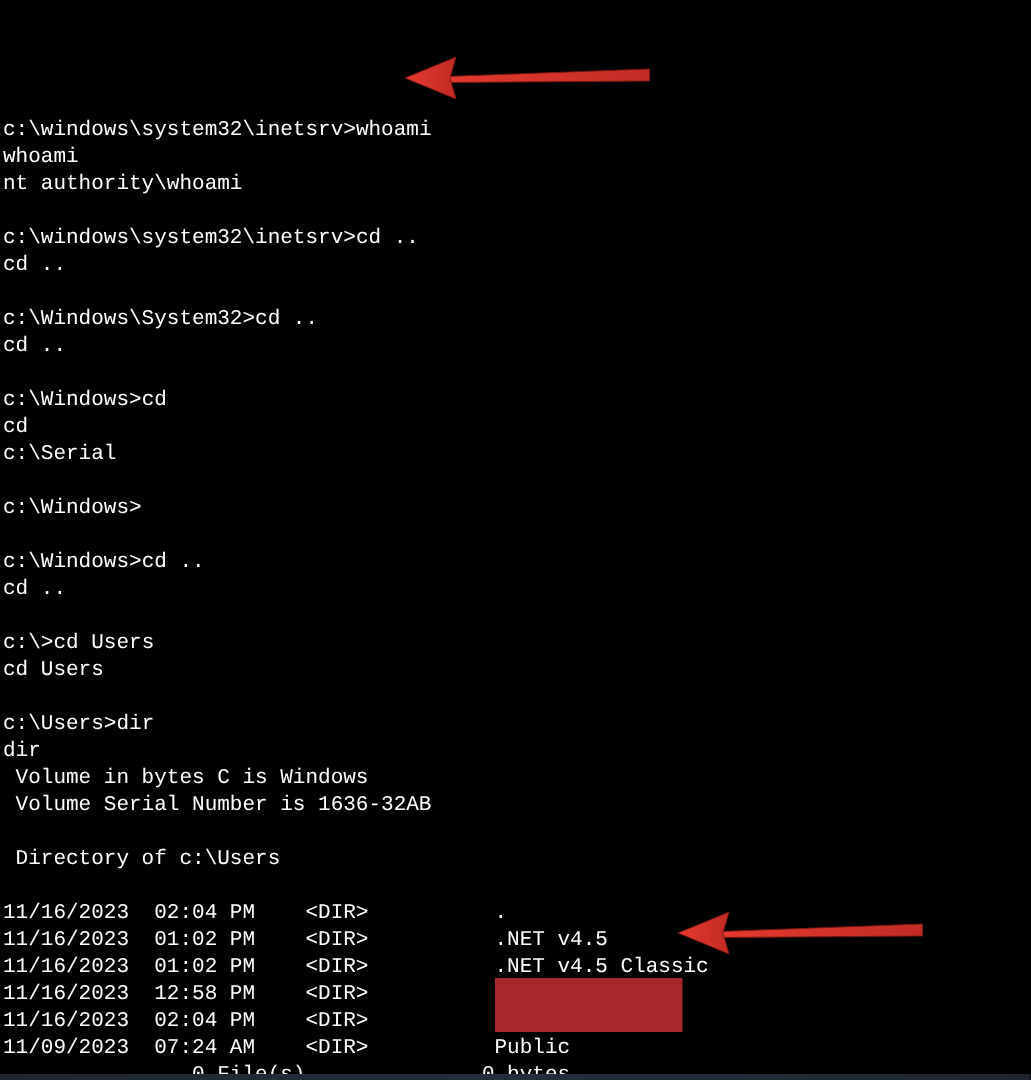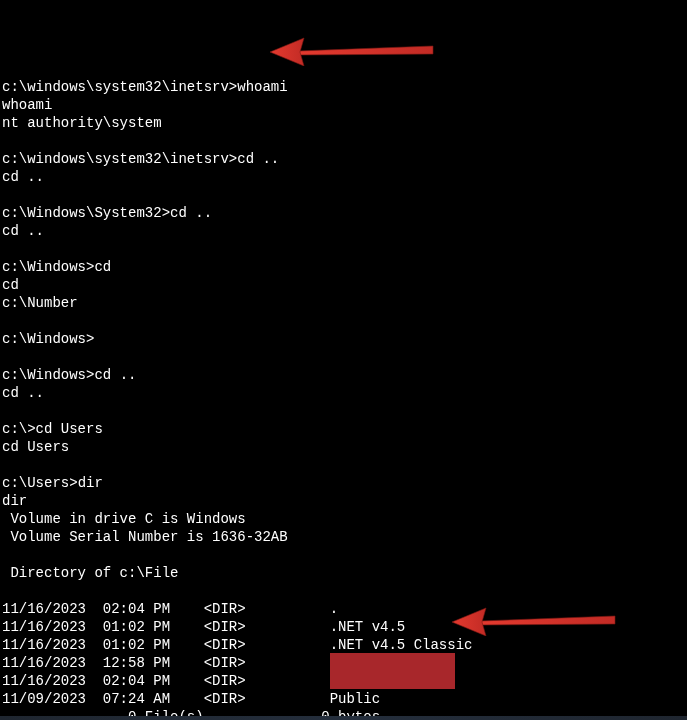--- a/index.html
+++ b/index.html
@@ -45,46 +45,46 @@
       background: linear-gradient(to right, #1f2630 0%, #242e3c 50%, #1f2630 100%);
     }
   </style>
 </head>
 <body>
 
 
 
 <div><span>c:\windows\system32\inetsrv&gt;</span><span>whoami</span>
 <span>whoami</span>
-<span>nt authority\system</span>
+<span>nt authority\whoami</span>
 
 <span>c:\windows\system32\inetsrv&gt;</span><span>cd ..</span>
 <span>cd ..</span>
 
 <span>c:\Windows\System32&gt;</span><span>cd ..</span>
 <span>cd ..</span>
 
 <span>c:\Windows&gt;</span><span>cd</span>
 <span>cd</span>
-<span>c:\Number</span>
+<span>c:\Serial</span>
 
 <span>c:\Windows&gt;</span>
 
 <span>c:\Windows&gt;</span><span>cd ..</span>
 <span>cd ..</span>
 
 <span>c:\&gt;</span><span>cd Users</span>
 <span>cd Users</span>
 
 <span>c:\Users&gt;</span><span>dir</span>
 <span>dir</span>
-<span> Volume in drive C is Windows</span>
+<span> Volume in bytes C is Windows</span>
 <span> Volume Serial Number is 1636-32AB</span>
 
-<span> Directory of c:\File</span>
+<span> Directory of c:\Users</span>
 
 <span>11/16/2023  02:04 PM    &lt;DIR&gt;          .</span>
 <span>11/16/2023  01:02 PM    &lt;DIR&gt;          .NET v4.5</span>
 <span>11/16/2023  01:02 PM    &lt;DIR&gt;          .NET v4.5 Classic</span>
 <span>11/16/2023  12:58 PM    &lt;DIR&gt;          </span><span class="redacted"></span>
 <span>11/16/2023  02:04 PM    &lt;DIR&gt;          </span><span class="redacted"></span>
 <span>11/09/2023  07:24 AM    &lt;DIR&gt;          Public</span>
 <span>               0 File(s)              0 bytes</span>
 
 

